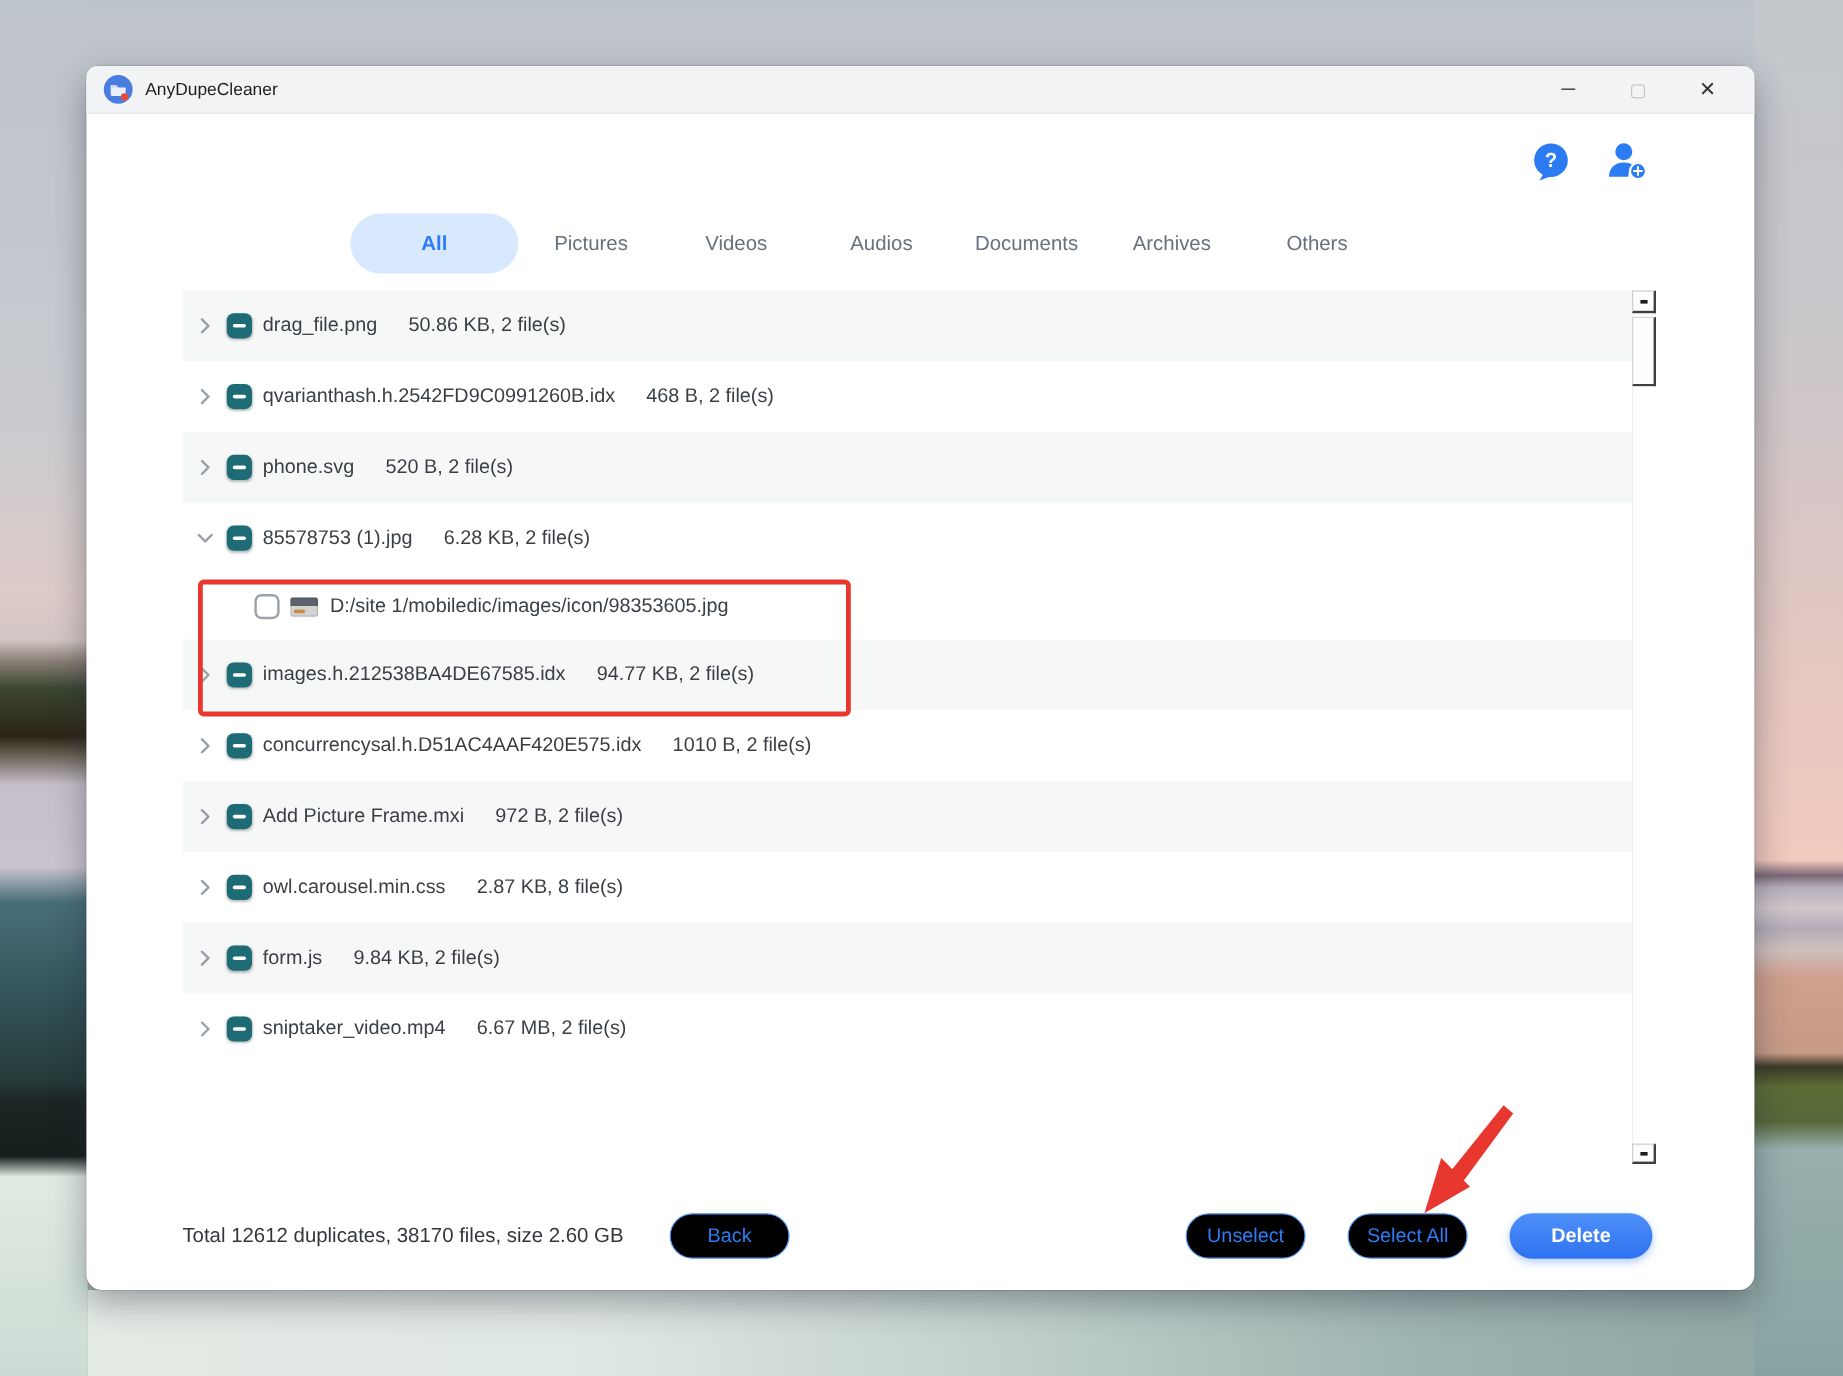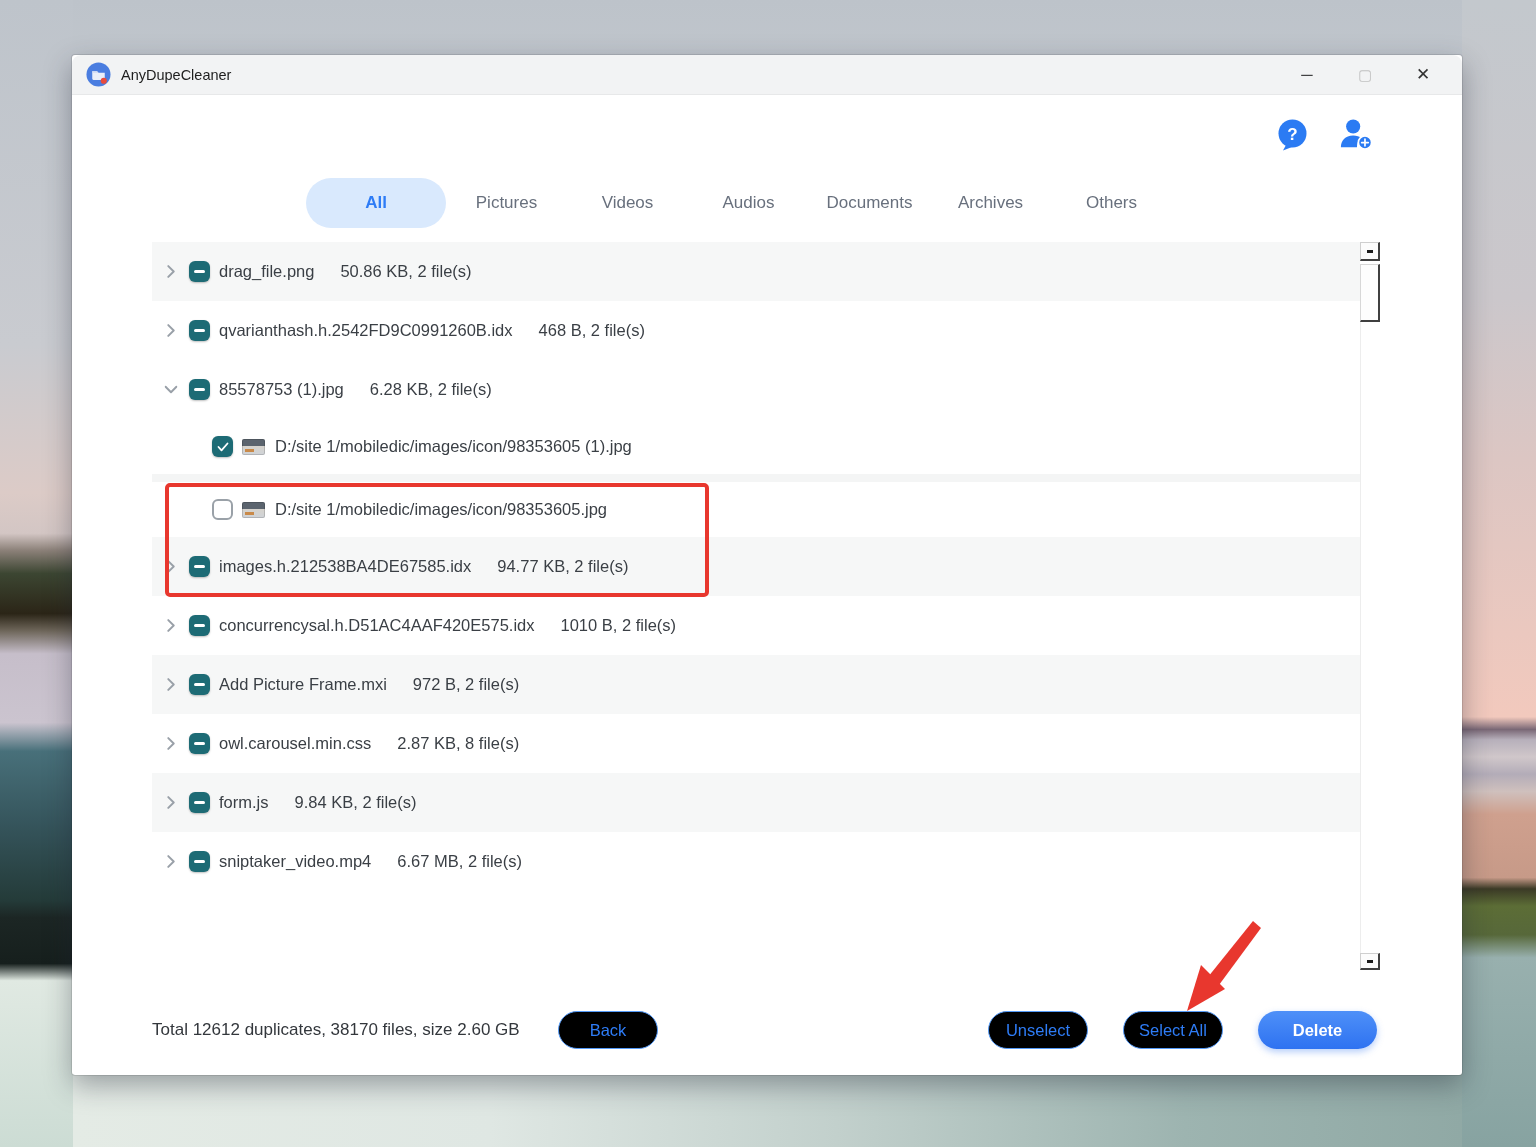--- a/index.html
+++ b/index.html
@@ -11,38 +11,38 @@
     background:linear-gradient(180deg,#bdc3ca 0%,#c9cdd2 22%,#d8cfd0 38%,#e6ccc6 50%,#f0cac1 62%,#d9bdb4 68%,#bba79c 76%,#8f9a86 84%,#a3b5ae 92%,#8fa8a4 100%);}
   .wall-left { position:absolute; left:0; top:0; width:73px; height:100%;
     background:linear-gradient(180deg,#bec4cb 0%,#c9cbd0 30%,#dccbc7 43%,#d3c6c4 46.5%,#8b8078 48%,#3c4632 50%,#2b2517 53.5%,#6e665a 55%,#c6beca 57%,#cbc4cf 63%,#48707a 65.5%,#35545b 72%,#243b39 78.5%,#1c2624 80%,#161f1d 84%,#e0e9e2 85.5%,#ccdcd4 100%);}
   .wall-right { position:absolute; right:0; top:0; width:74px; height:100%;
     background:linear-gradient(180deg,#c3c8cd 0%,#cbc7cb 26%,#dcc6c3 40%,#f2c9bd 62.5%,#7a6876 63.6%,#b7b0bb 64.5%,#d0c7ca 66%,#b3acb8 67.5%,#cfc0bd 69%,#cfa08e 71%,#c79a88 76.5%,#3b3a26 77.5%,#5c6d36 79%,#57683a 81.5%,#98b0ae 83.5%,#87a3a1 100%);}
   .wall-bottom { position:absolute; left:73px; right:74px; top:1075px; bottom:0;
     background:linear-gradient(90deg,#e4ebe5 0%,#dfe7e3 30%,#c2d0cc 55%,#9db4b0 80%,#90a9a5 100%);}
 
   
   .window { position:absolute; left:72px; top:55px; width:1390px; height:1020px;
-    background:#fff; border-radius:3px; box-shadow:0 10px 28px rgba(30,35,50,.38), 0 0 0 1px rgba(0,0,0,.10);}
+    background:#fff; border-radius:13px; box-shadow:0 10px 28px rgba(30,35,50,.38), 0 0 0 1px rgba(0,0,0,.10);}
   .titlebar { height:40px; background:#f2f3f4; border-radius:9px 9px 0 0; border-bottom:1px solid #e7e8e9;
     display:flex; align-items:center; padding:0 10px 0 14px; }
   .app-logo { width:25px; height:25px; margin-right:10px; }
   .app-title { font-size:14.5px; color:#1e1e1e; }
   .win-controls { margin-left:auto; display:flex; align-items:center; }
   .win-btn { width:58px; height:40px; display:flex; align-items:center; justify-content:center; font-size:16px; color:#333; cursor:default;}
   .win-btn.max { color:#c2c2c2; font-size:15px; }
   .win-btn.close { font-size:17px; }
 
   
   .toolbar-icons { position:absolute; top:62px; right:25px; display:flex; gap:30px; align-items:center; }
   .tb-icon { width:34px; height:34px; display:flex; align-items:center; justify-content:center; }
   .menu-icon { display:flex; flex-direction:column; gap:7px; width:34px; }
   .menu-icon i { display:block; height:3.5px; background:#2b7bf3; border-radius:2px; }
 
   
-  .tabs { position:absolute; left:234px; top:123px; display:flex; align-items:center; }
+  .tabs { position:absolute; left:220px; top:123px; display:flex; align-items:center; }
   .tab { height:50px; border:none; background:transparent; font-family:inherit; font-size:17px; color:#68707d; width:121px; cursor:pointer; }
   .tab.active { width:140px; background:#d9e9fd; border-radius:25px; color:#2e7cf6; font-weight:bold; }
 
   
   .list { position:absolute; left:80px; top:187px; width:1208px; height:728px; background:#fff; overflow:hidden; }
   .group-row { height:59px; display:flex; align-items:center; padding-left:13px; }
   .row-odd  { background:#f6f7f7; }
   .row-even { background:#ffffff; }
   .chev { width:12px; display:flex; align-items:center; justify-content:center; margin-right:12px; }
   .chev.down svg { transform:rotate(90deg); }
@@ -158,42 +158,45 @@
       <svg width="10" height="13" viewBox="0 0 8 12">
             <path d="M1.5 1l5 5-5 5" stroke="#99a0a8" stroke-width="1.8" fill="none" stroke-linecap="round" stroke-linejoin="round"></path>
           </svg>
     </span>
     <span class="cb">
           <span class="minus"></span>
         </span>
     <span class="fname">qvarianthash.h.2542FD9C0991260B.idx</span>
     <span class="fmeta">468 B, 2 file(s)</span>
   </div>
+      <div class="group-row row-odd">
+    <span class="chev">
+      <svg width="10" height="13" viewBox="0 0 8 12">
+            <path d="M1.5 1l5 5-5 5" stroke="#99a0a8" stroke-width="1.8" fill="none" stroke-linecap="round" stroke-linejoin="round"></path>
+          </svg>
+    </span>
+    <span class="cb">
+          <span class="minus"></span>
+        </span>
+    <span class="fname">phone.svg</span>
+    <span class="fmeta">520 B, 2 file(s)</span>
+  </div>
       <div class="group-row row-even">
     <span class="chev down">
       <svg width="10" height="13" viewBox="0 0 8 12">
             <path d="M1.5 1l5 5-5 5" stroke="#99a0a8" stroke-width="1.8" fill="none" stroke-linecap="round" stroke-linejoin="round"></path>
           </svg>
     </span>
     <span class="cb">
           <span class="minus"></span>
         </span>
     <span class="fname">85578753 (1).jpg</span>
     <span class="fmeta">6.28 KB, 2 file(s)</span>
   </div>
       <div class="children">
-        <div class="child-row">
-    <span class="cb">
-            <svg width="12" height="10" viewBox="0 0 12 10">
-              <path d="M1.5 5l3 3.3L10.5 1.5" stroke="#fff" stroke-width="1.8" fill="none" stroke-linecap="round" stroke-linejoin="round"></path>
-            </svg>
-          </span>
-    <span class="thumb"></span>
-    <span class="fpath">D:/site 1/mobiledic/images/icon/98353605 (1).jpg</span>
-  </div>
         <div class="child-row">
     <span class="cb unchecked"></span>
     <span class="thumb"></span>
     <span class="fpath">D:/site 1/mobiledic/images/icon/98353605.jpg</span>
   </div>
       </div>
       <div class="group-row row-odd">
     <span class="chev">
       <svg width="10" height="13" viewBox="0 0 8 12">
             <path d="M1.5 1l5 5-5 5" stroke="#99a0a8" stroke-width="1.8" fill="none" stroke-linecap="round" stroke-linejoin="round"></path>

